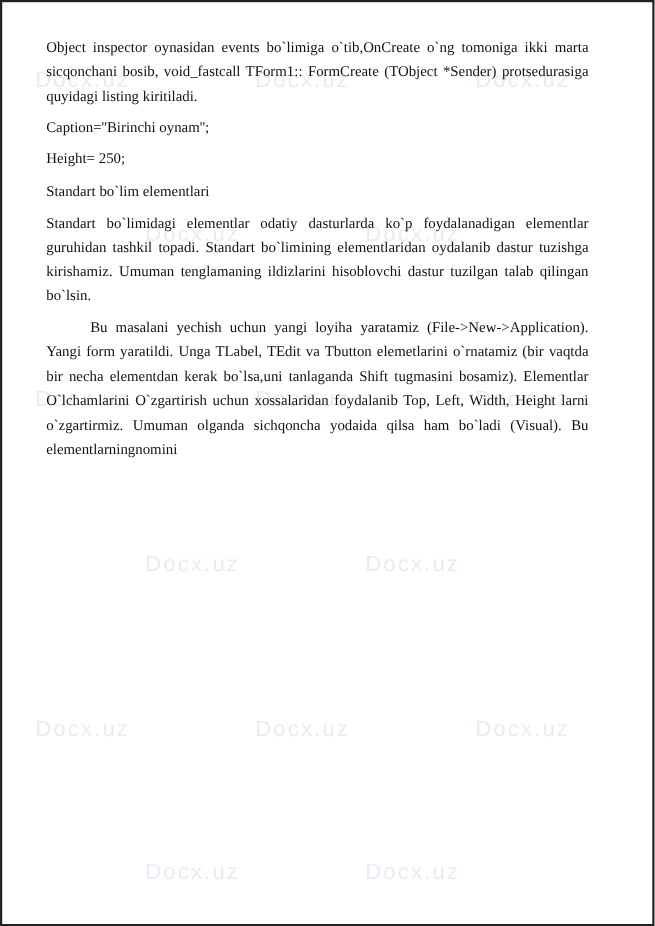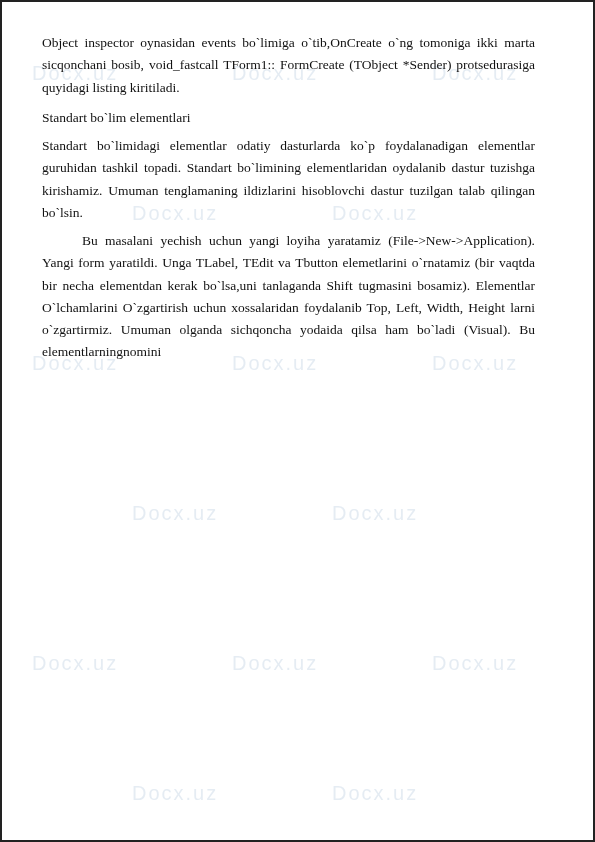--- a/index.html
+++ b/index.html
@@ -105,22 +105,24 @@
     <span class="watermark watermark-12">Docx.uz</span>
     <span class="watermark watermark-13">Docx.uz</span>
     <span class="watermark watermark-14">Docx.uz</span>
     <span class="watermark watermark-15">Docx.uz</span>
   </div>
 
   <div class="content">
 
     <p>Object inspector oynasidan events bo`limiga o`tib,OnCreate o`ng tomoniga ikki marta sicqonchani bosib, void_fastcall TForm1:: FormCreate (TObject *Sender) protsedurasiga quyidagi listing kiritiladi.</p>
 
+    <p>Caption=''Birinchi oynam'';</p>
 
 
+    <p>Height= 250;</p>
 
 
     <p class="section-title">Standart bo`lim elementlari</p>
 
     <p>Standart bo`limidagi elementlar odatiy dasturlarda ko`p foydalanadigan elementlar guruhidan tashkil topadi. Standart bo`limining elementlaridan oydalanib dastur tuzishga kirishamiz. Umuman tenglamaning ildizlarini hisoblovchi dastur tuzilgan talab qilingan bo`lsin.</p>
 
     <p class="indent">Bu masalani yechish uchun yangi loyiha yaratamiz (File-&gt;New-&gt;Application). Yangi form yaratildi. Unga TLabel, TEdit va Tbutton elemetlarini o`rnatamiz (bir vaqtda bir necha elementdan kerak bo`lsa,uni tanlaganda Shift tugmasini bosamiz). Elementlar O`lchamlarini O`zgartirish uchun xossalaridan foydalanib Top, Left, Width, Height larni o`zgartirmiz. Umuman olganda sichqoncha yodaida qilsa ham bo`ladi (Visual). Bu elementlarningnomini</p>
 
   </div>
 

